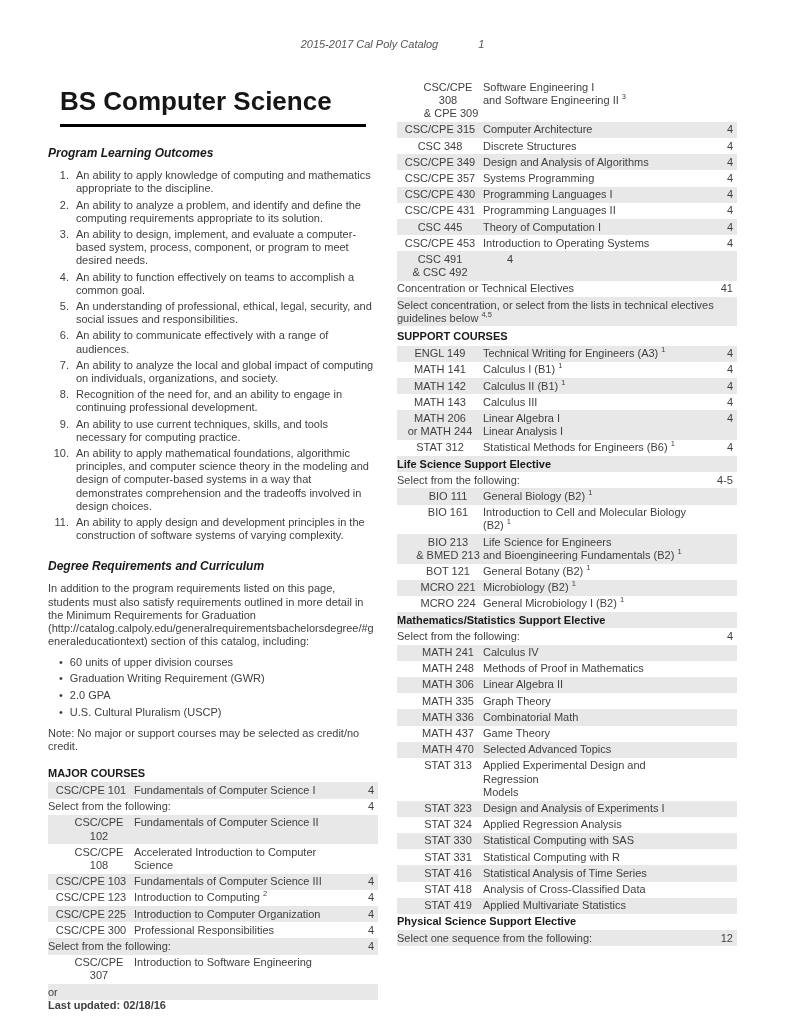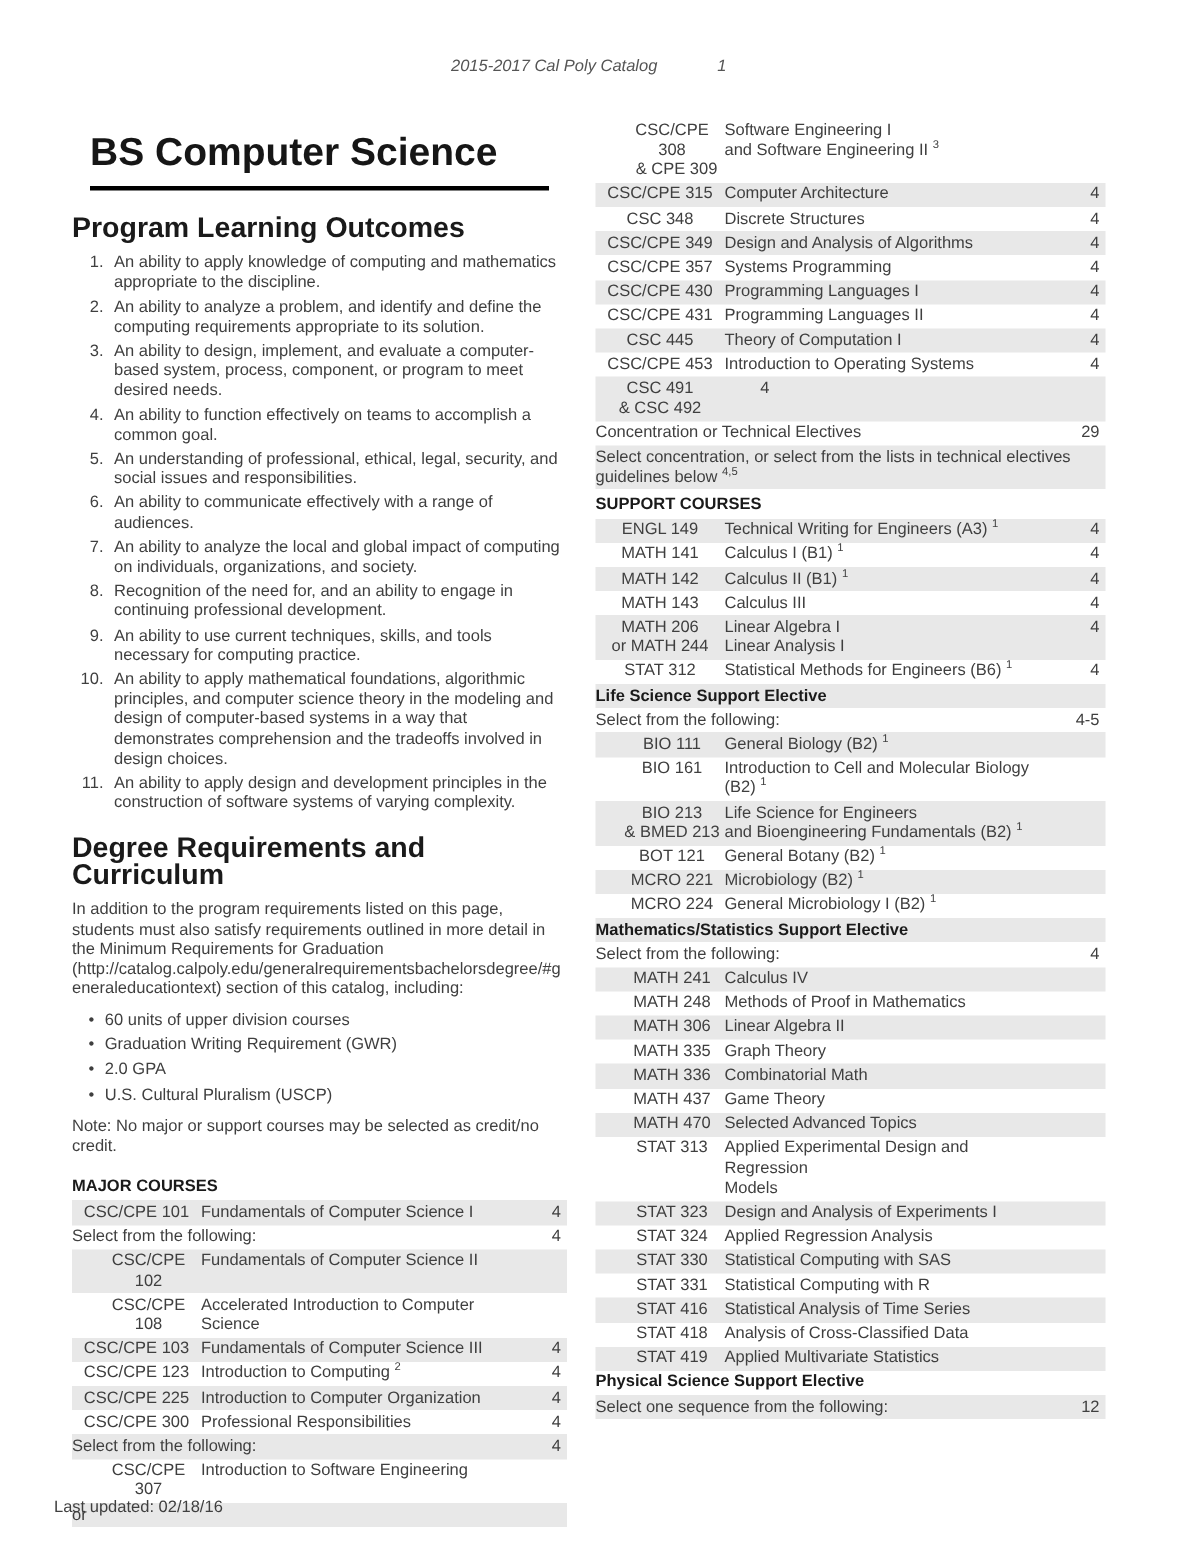--- a/index.html
+++ b/index.html
@@ -27,21 +27,21 @@
   .col-left{width:330px;flex:0 0 330px;}
   .col-right{width:340px;flex:0 0 340px;margin-top:4px;}
 
   h1.doc-title{
     margin:12px;padding:0 0 9px 0;
     font-size:26px;line-height:28px;font-weight:bold;color:#161616;
     border-bottom:3px solid #000000;
   }
   h2.section-h{
     margin:17px 0 7px 0;
-    font-size:19px;line-height:18px;font-weight:bold;color:#1a1a1a;
+    font-size:12px;line-height:18px;font-weight:bold;color:#1a1a1a;font-style:italic;
   }
   h2.section-h.second{margin-top:15px;}
 
   .plo-list{margin:2px 0 0 0;padding:0;list-style:none;}
   .plo-item{display:flex;margin-bottom:3px;}
   .plo-num{flex:0 0 21px;text-align:right;margin-right:7px;}
   .plo-text{flex:1;}
 
   p.body-p{margin:4px 0 6px 0;overflow-wrap:anywhere;}
   .bullet-list{margin:7px 0 6px 0;}
@@ -57,22 +57,22 @@
   .crow.ind .cell-code{padding-left:16px;}
   .cell-title{flex:1;white-space:pre-line;padding-right:6px;}
   .cell-units{flex:0 0 30px;text-align:right;padding-right:4px;}
   .cell-span{flex:1;}
   .crow.header .cell-span{font-weight:bold;color:#1a1a1a;}
   .crow.header{padding-top:4px;padding-bottom:2px;}
   .crow.subheader .cell-span{font-weight:bold;color:#1a1a1a;}
   sup.fn{font-size:7.5px;line-height:0;vertical-align:super;}
 
   .page-footer{
-    position:absolute;left:36px;bottom:22px;
-    font-size:11px;color:#3f3f3f;
+    position:absolute;left:48px;bottom:22px;
+    font-size:11px;color:#3f3f3f;font-weight:bold;
   }
 </style>
 </head>
 <body>
 
 <div class="page">
 
   <div class="page-header">
     <span>2015-2017 Cal Poly Catalog</span>
     <span>1</span>
@@ -264,21 +264,21 @@
             <span class="cell-title">Introduction to Operating Systems</span>
             <span class="cell-units">4</span>
           </div>
           <div class="crow course shaded">
             <span class="cell-code">CSC 491
 &amp; CSC 492</span>
             <span class="cell-units">4</span>
           </div>
           <div class="crow span">
             <span class="cell-span">Concentration or Technical Electives</span>
-            <span class="cell-units">29</span>
+            <span class="cell-units">41</span>
           </div>
           <div class="crow span shaded">
             <span class="cell-span">Select concentration, or select from the lists in technical electives guidelines below <sup class="fn">4,5</sup></span>
           </div>
           <div class="crow header">
             <span class="cell-span">SUPPORT COURSES</span>
           </div>
           <div class="crow course shaded">
             <span class="cell-code">ENGL 149</span>
             <span class="cell-title">Technical Writing for Engineers (A3) <sup class="fn">1</sup></span>

